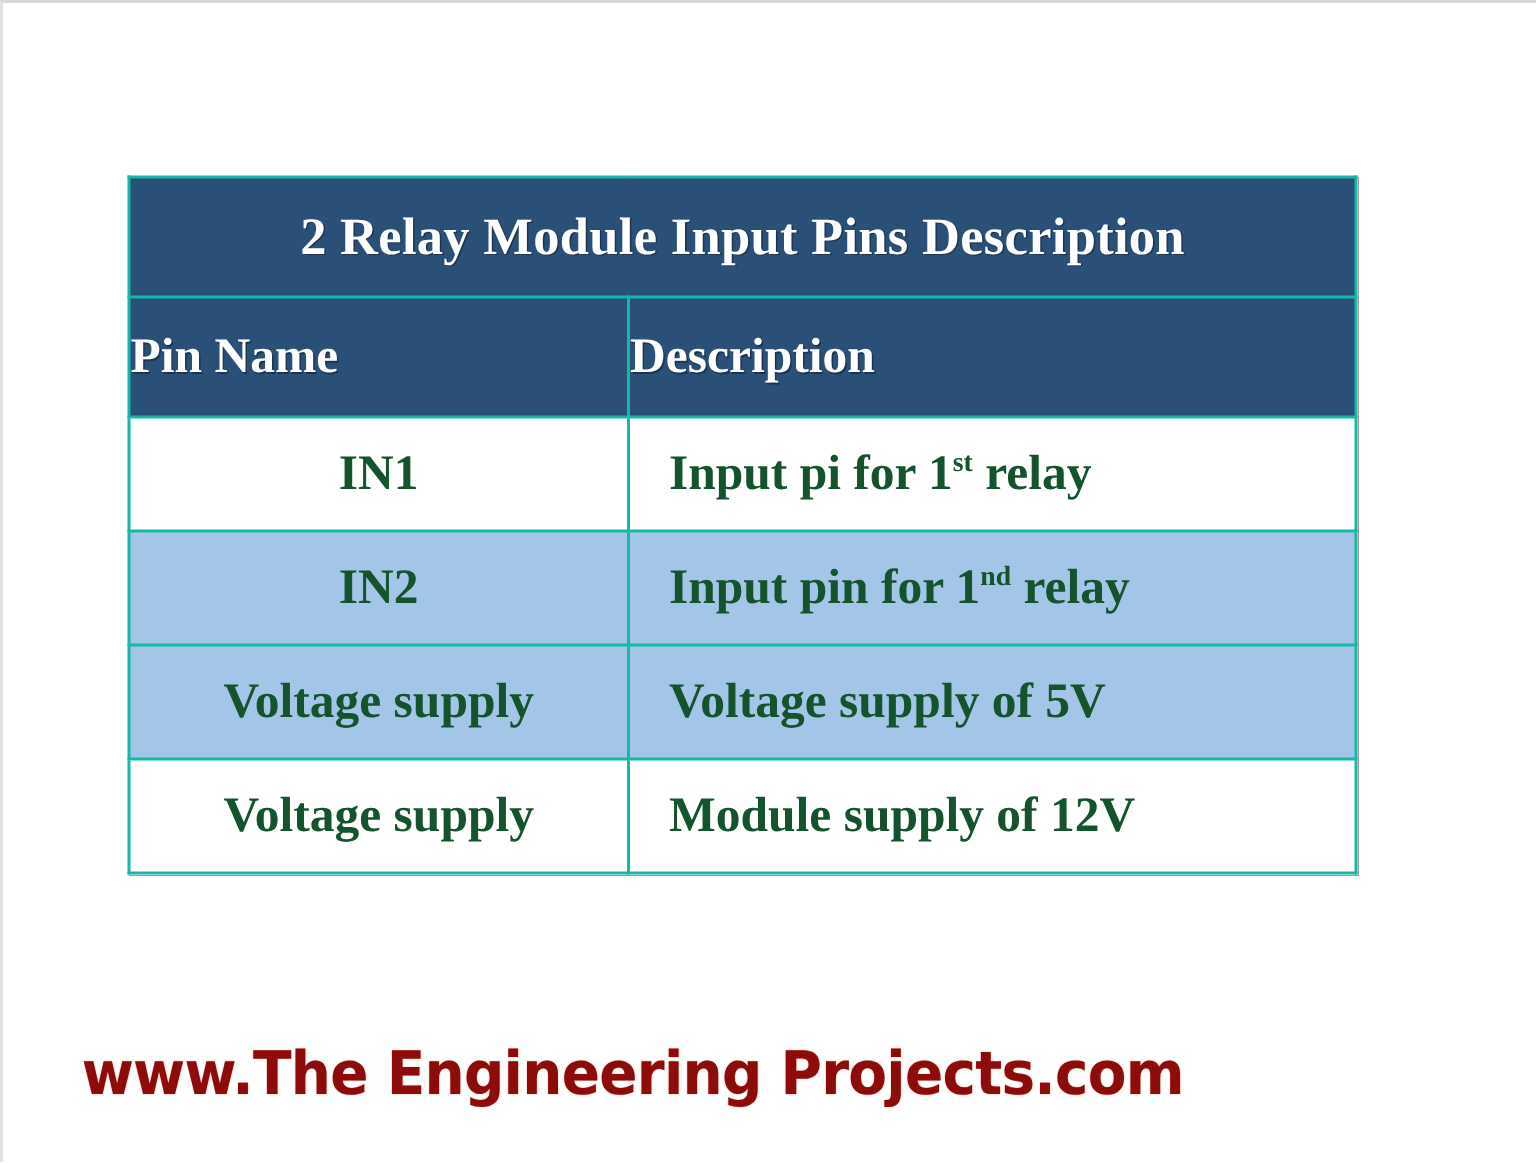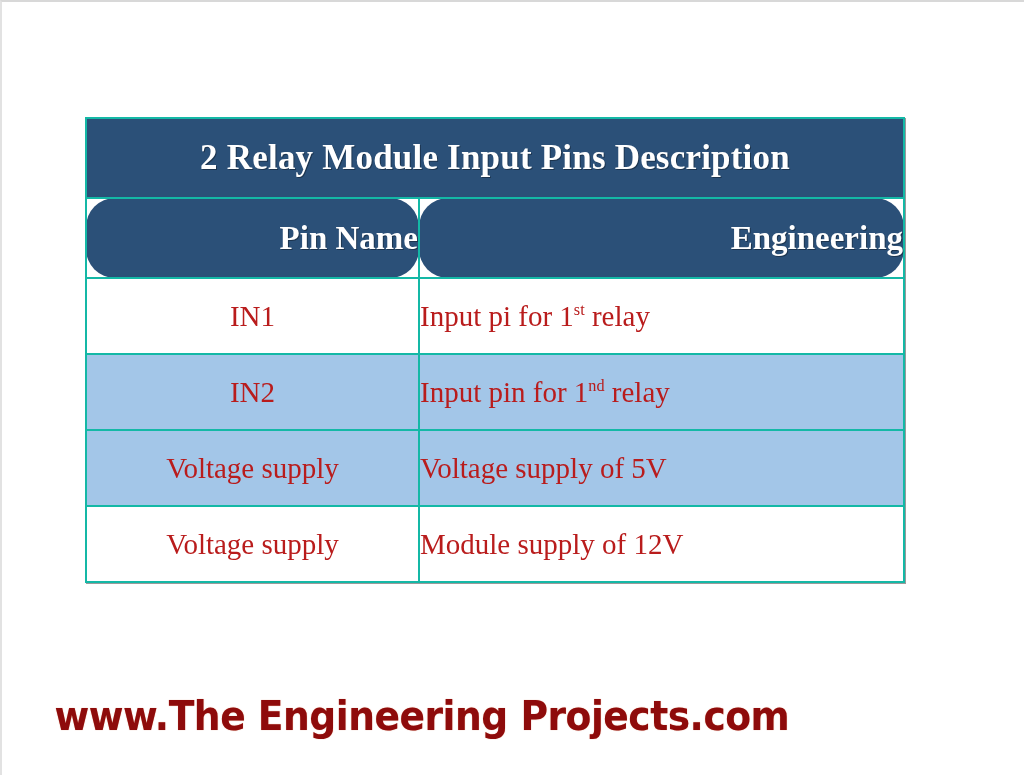--- a/index.html
+++ b/index.html
@@ -68,22 +68,21 @@
     line-height: 78px;
     letter-spacing: 0.2px;
     text-shadow: 1px 1px 0 rgba(0,0,0,0.35);
     white-space: nowrap;
   }
 
   
   .head-cell {
     background: #2b5078;
     height: 78px;
-    text-align: right;
-    border-radius: 29px;
+    text-align: left;
   }
   .head-text {
     display: block;
     color: #ffffff;
     font-weight: bold;
     font-size: 33px;
     line-height: 78px;
     text-shadow: 1px 1px 0 rgba(0,0,0,0.35);
     white-space: nowrap;
   }
@@ -97,26 +96,28 @@
 
   .cell-pin {
     text-align: center;
   }
   .cell-desc {
     text-align: left;
   }
 
   .cell-text {
     display: block;
-    color: #b91c1c;
-    font-size: 29px;
+    color: #14532d;
+    font-size: 33px;
     line-height: 74px;
     white-space: nowrap;
+    font-weight: bold;
   }
   .cell-desc .cell-text {
+    padding-left: 26px;
   }
 
   .cell-text sup {
     font-size: 0.56em;
     vertical-align: super;
     line-height: 0;
   }
 
   
   .footer {
@@ -159,21 +160,21 @@
           <td class="title-cell" colspan="2">
             <span class="title-text">2 Relay Module Input Pins Description</span>
           </td>
         </tr>
 
         <tr>
           <td class="head-cell">
             <span class="head-text">Pin Name</span>
           </td>
           <td class="head-cell">
-            <span class="head-text">Engineering</span>
+            <span class="head-text">Description</span>
           </td>
         </tr>
 
         <tr class="body-row row-white">
           <td class="cell-pin">
             <span class="cell-text">IN1</span>
           </td>
           <td class="cell-desc">
             <span class="cell-text"><span>Input pi for 1</span><sup>st</sup><span> relay</span></span>
           </td>

